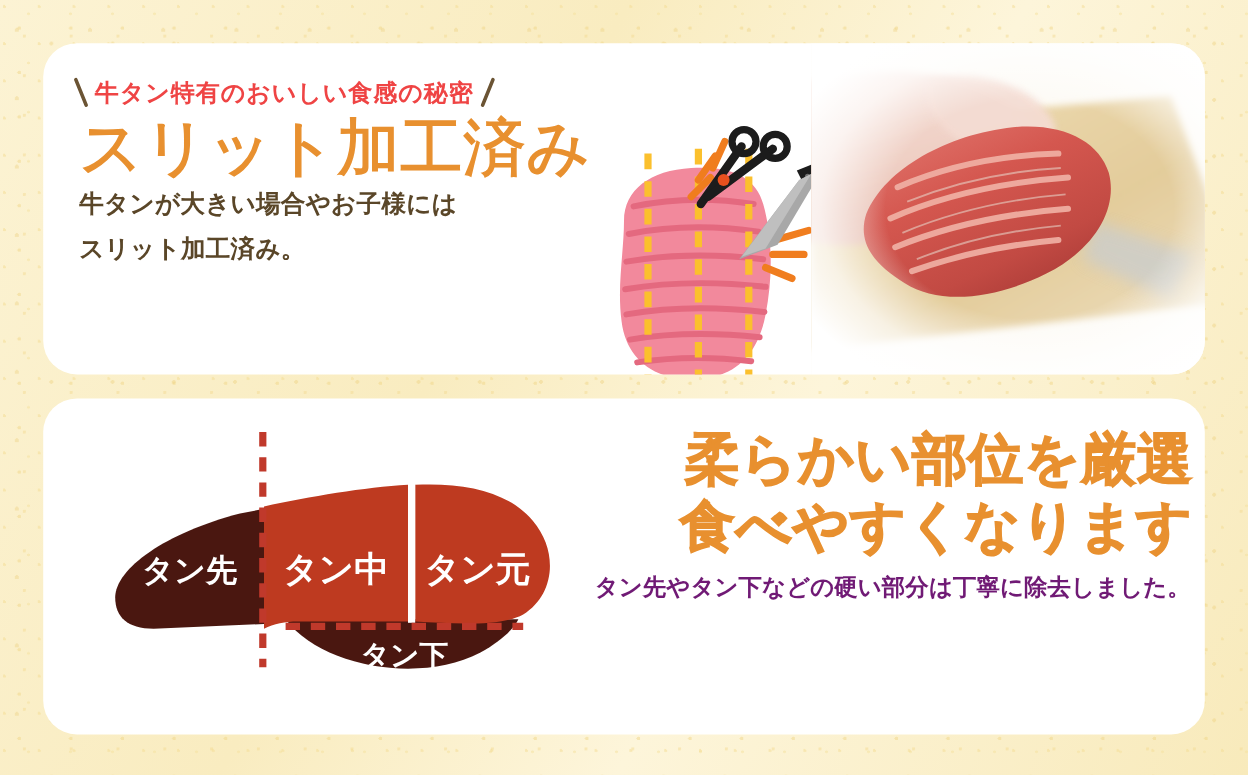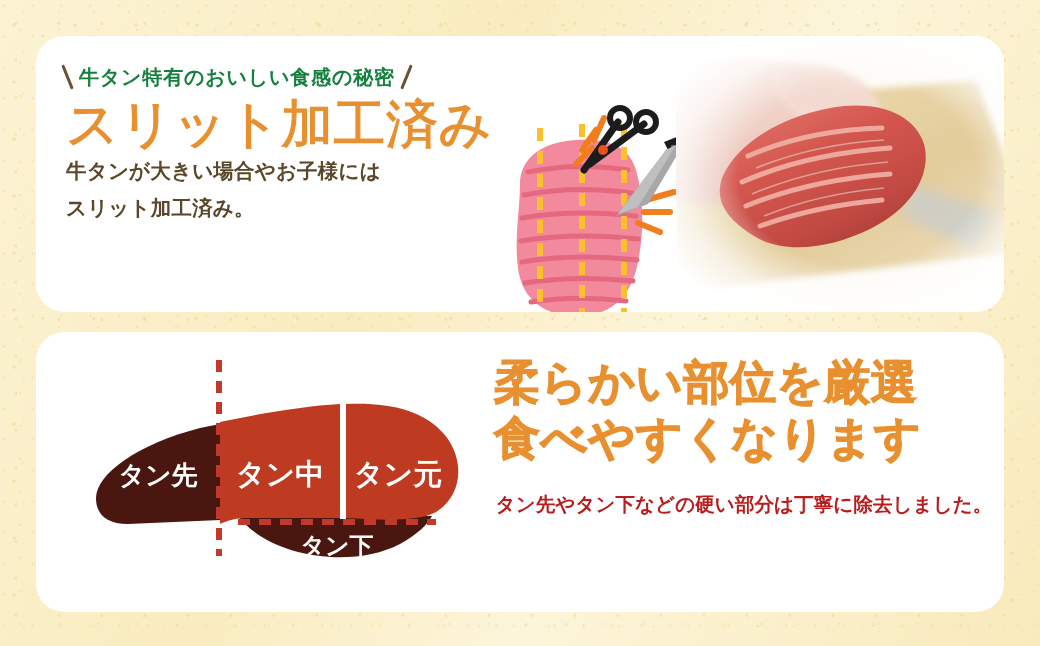--- a/index.html
+++ b/index.html
@@ -42,21 +42,21 @@
   #card-top    { left: 36px; top: 36px;  width: 968px; height: 276px; }
   #card-bottom { left: 36px; top: 332px; width: 968px; height: 280px; }
 
   
   #top-text { position: absolute; left: 30px; top: 26px; width: 430px; }
 
   .eyebrow {
     display: flex;
     align-items: center;
     gap: 10px;
-    color: #15803d;
+    color: #ef4444;
     font-size: 20px;
     font-weight: 700;
     letter-spacing: 0.04em;
     white-space: nowrap;
     height: 30px;
   }
   .slash {
     display: inline-block;
     width: 3px;
     height: 26px;
@@ -103,26 +103,26 @@
 
   #bottom-text { position: absolute; left: 458px; top: 22px; width: 500px; }
 
   .headline-b {
     color: #E8902F;
     font-size: 46px;
     font-weight: 900;
     line-height: 1.22;
     letter-spacing: 0.012em;
     white-space: nowrap;
-    text-align: left;
+    text-align: right;
     -webkit-text-stroke: 1.2px #E8902F;
   }
   .body-b {
-    margin-top: 20px;
-    color: #b91c1c;
+    margin-top: 6px;
+    color: #701a75;
     font-size: 19.5px;
     font-weight: 700;
     line-height: 1.92;
     letter-spacing: 0.005em;
     white-space: nowrap;
     text-align: center;
     font-family: Liberation Serif, serif;
   }
 </style>
 </head>

